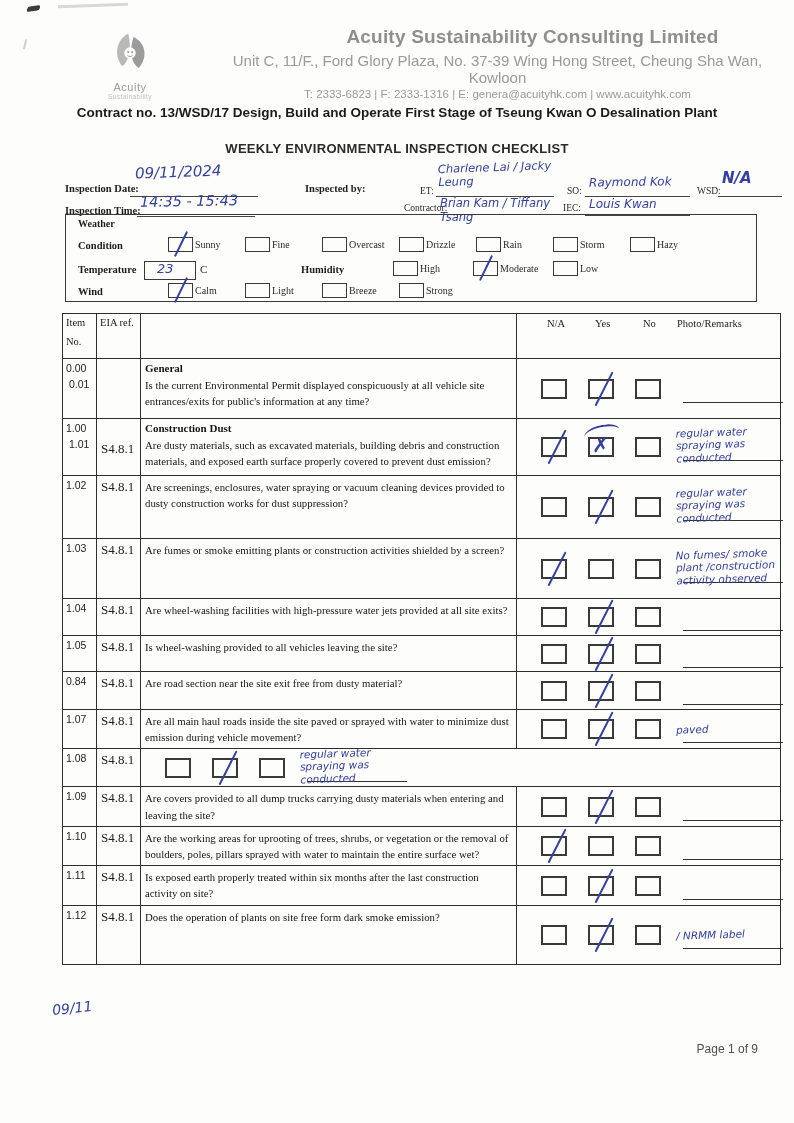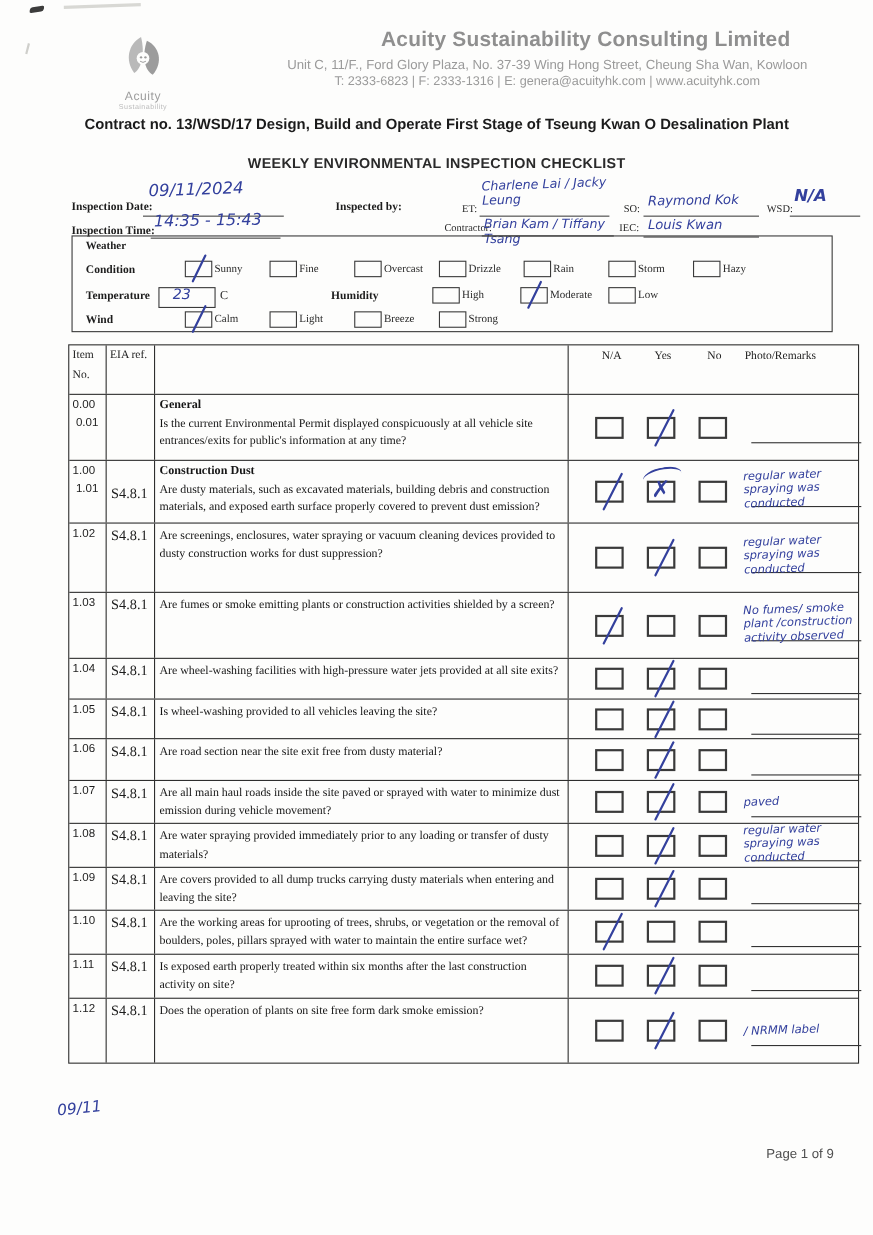--- a/index.html
+++ b/index.html
@@ -11,21 +11,21 @@
   .artifact-b { position:absolute; left:58px; top:4px; width:70px; height:3px; background:#d8d8d4; transform:rotate(-2deg); }
   .artifact-c { position:absolute; left:24px; top:40px; width:8px; height:10px; border-left:2px solid #cfcfcb; transform:rotate(14deg); }
 
   
   .letterhead { position:absolute; top:26px; left:0; width:100%; }
   .logo { position:absolute; left:95px; top:4px; width:70px; text-align:center; }
   .logo-name { font-family:"Liberation Sans", sans-serif; font-size:11px; color:#9d9d9d; letter-spacing:.5px; margin-top:1px; }
   .logo-sub { font-family:"Liberation Sans", sans-serif; font-size:6.5px; color:#bcbcbc; letter-spacing:.4px; }
   .co-text { margin-left:215px; width:565px; text-align:center; font-family:"Liberation Sans", sans-serif; }
   .co-name { font-size:19px; font-weight:bold; color:#8f8f8f; letter-spacing:.2px; padding-left:70px; }
-  .co-addr { font-size:12px; color:#9a9a9a; margin-top:4px; }
+  .co-addr { font-size:15px; color:#9a9a9a; margin-top:4px; }
   .co-contact { font-size:11.5px; color:#9a9a9a; margin-top:2px; }
 
   .contract { position:absolute; top:105px; left:0; width:100%; text-align:center;
     font-family:"Liberation Sans", sans-serif; font-weight:bold; font-size:13.5px; color:#1b1b1b; }
   .doc-title { position:absolute; top:141px; left:0; width:100%; text-align:center;
     font-family:"Liberation Sans", sans-serif; font-weight:bold; font-size:13px; color:#2a2a2a; letter-spacing:.3px; }
 
   
   .hand { font-family:"DejaVu Sans", sans-serif; font-style:italic; color:#33409d; }
 
@@ -398,21 +398,21 @@
       <span class="cb cb-na"></span>
       <span class="cb cb-yes checked"></span>
       <span class="cb cb-no"></span>
       <span class="remark-line"></span>
       <span class="remark-text hand"></span>
     </div>
   </div>
 
   <div class="trow" style="min-height: 38px;">
     <div class="cell item">
-      <span>1.06</span>
+      <span>0.84</span>
       <span class="item2"></span>
     </div>
     <div class="cell eia">
       <span>S4.8.1</span>
     </div>
     <div class="cell q">
 
       <div class="qtext">Are road section near the site exit free from dusty material?</div>
     </div>
     <div class="cell checks">
@@ -445,24 +445,20 @@
     </div>
   </div>
 
   <div class="trow" style="min-height: 38px;">
     <div class="cell item">
       <span>1.08</span>
       <span class="item2"></span>
     </div>
     <div class="cell eia">
       <span>S4.8.1</span>
-    </div>
-    <div class="cell q">
-
-      <div class="qtext">Are water spraying provided immediately prior to any loading or transfer of dusty materials?</div>
     </div>
     <div class="cell checks">
       <span class="cb cb-na"></span>
       <span class="cb cb-yes checked"></span>
       <span class="cb cb-no"></span>
       <span class="remark-line"></span>
       <span class="remark-text hand">regular water
 spraying was conducted</span>
     </div>
   </div>

